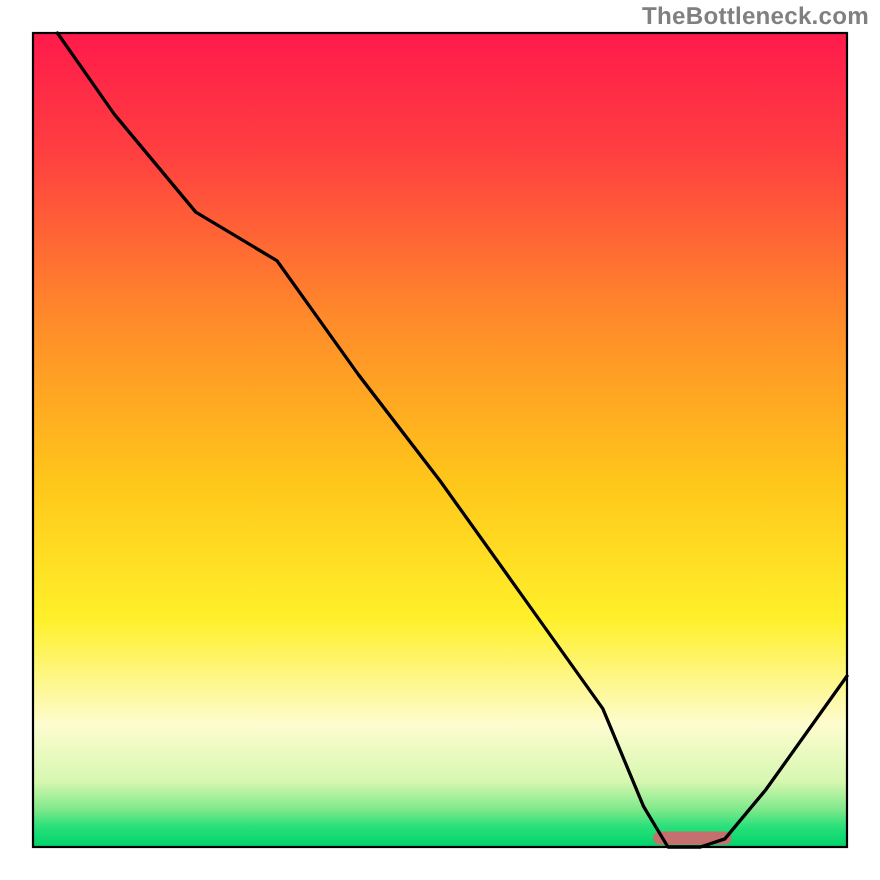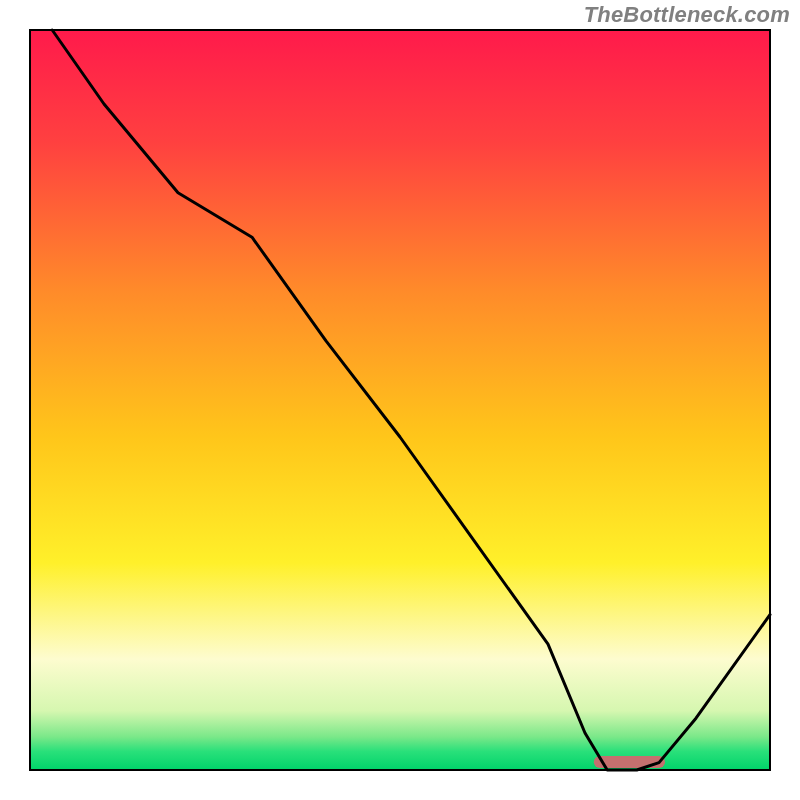--- a/index.html
+++ b/index.html
@@ -7,21 +7,20 @@
     padding: 0;
     width: 800px;
     height: 800px;
     background: #ffffff;
     font-family: Arial, Helvetica, sans-serif;
   }
   .wrap {
     position: relative;
     width: 800px;
     height: 800px;
-    font-style: italic;
   }
   .watermark {
     position: absolute;
     top: 2px;
     right: 10px;
     font-size: 22px;
     font-weight: 600;
     color: #808080;
     letter-spacing: 0.2px;
     z-index: 10;

